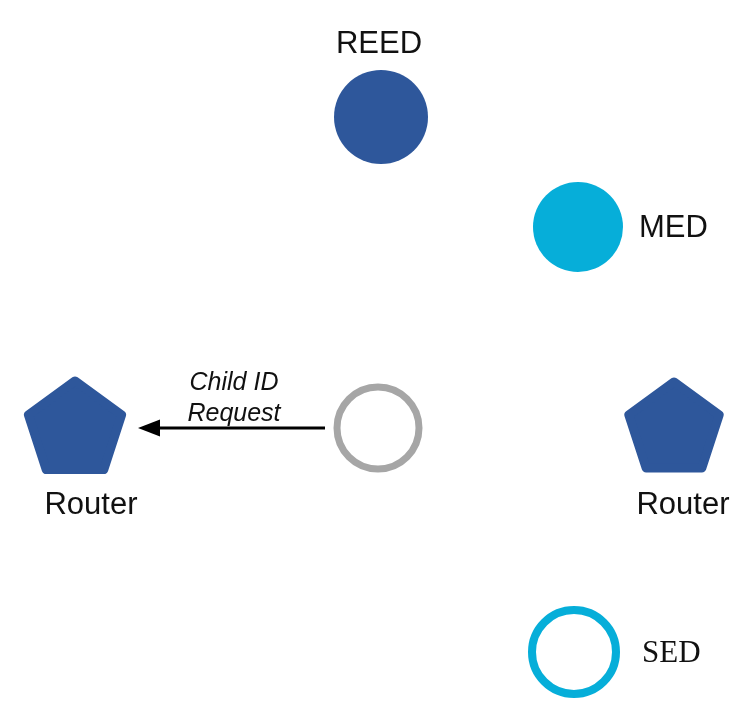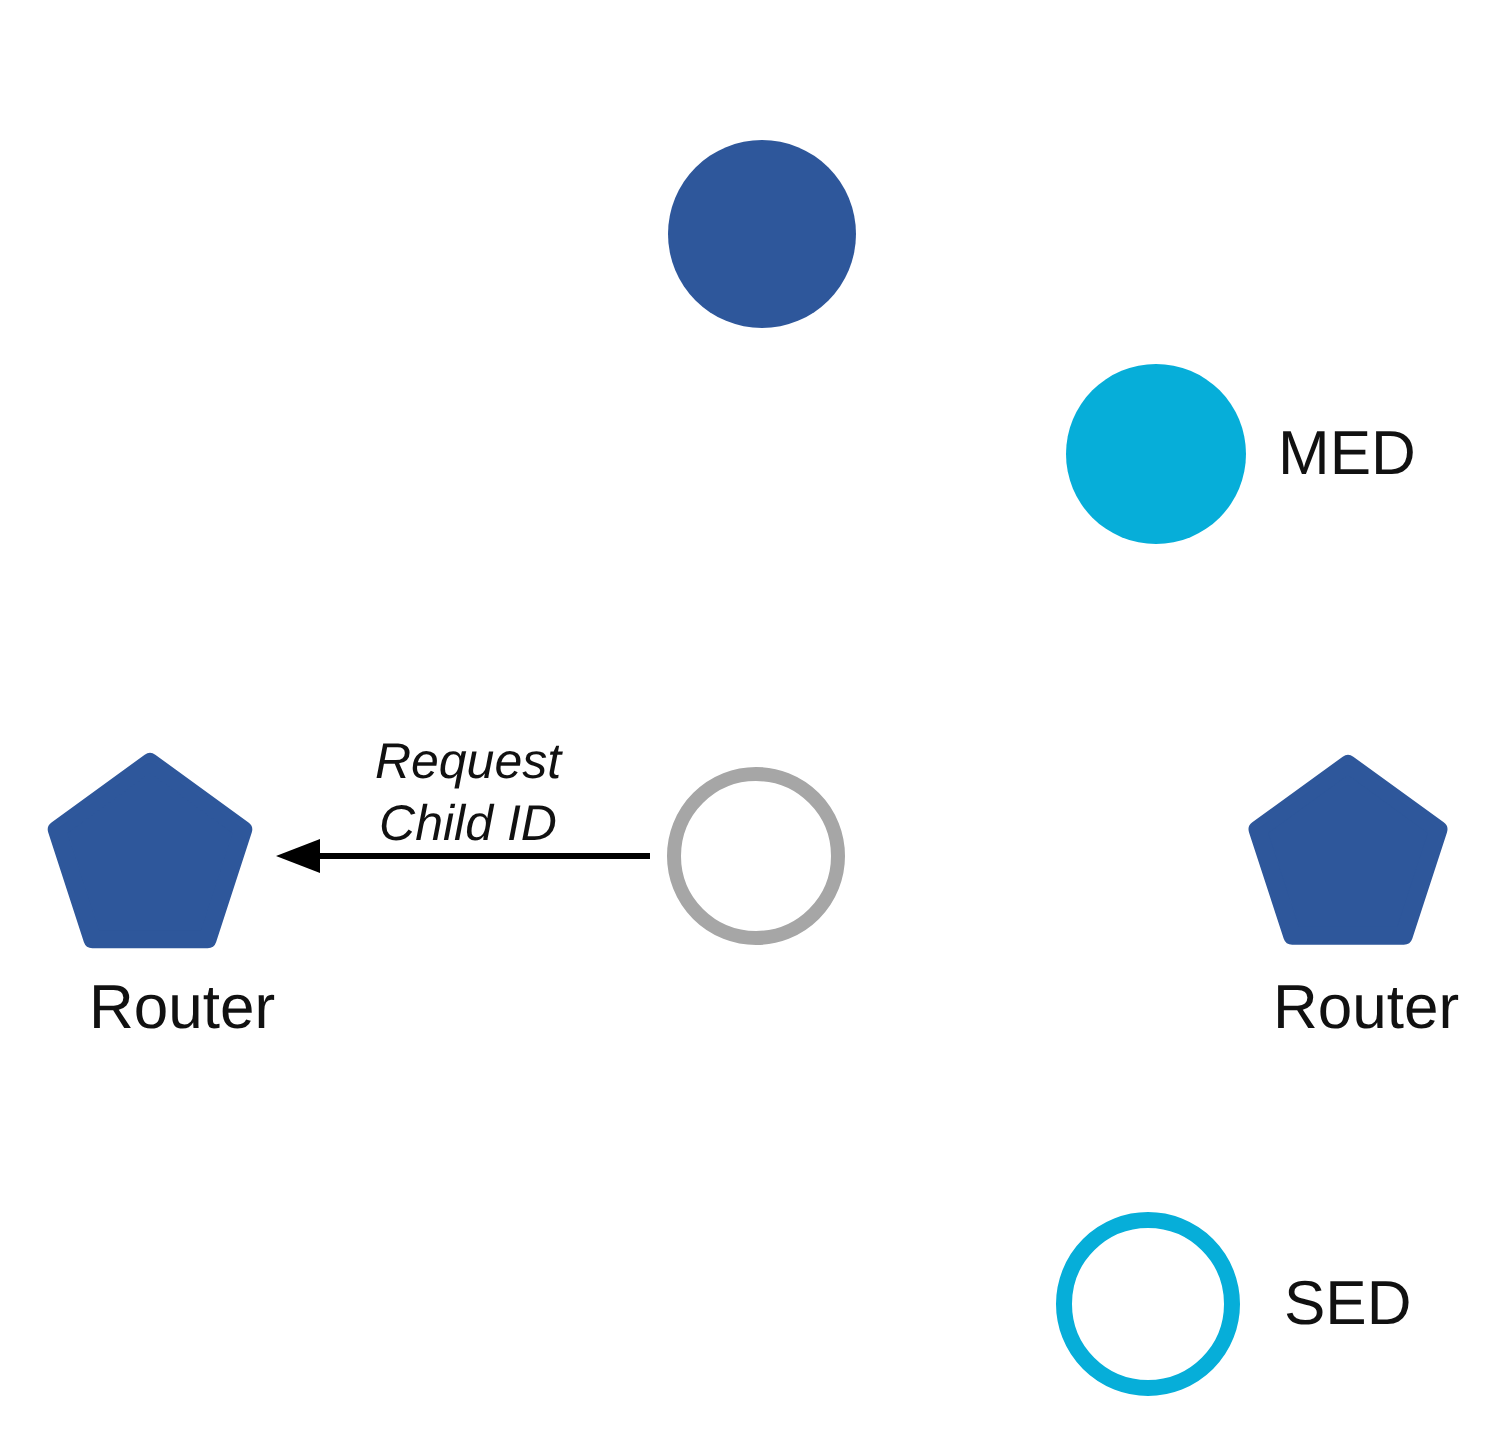--- a/index.html
+++ b/index.html
@@ -55,27 +55,28 @@
     <circle cx="574" cy="652" r="42" fill="none" stroke-width="8" stroke="#06AED9"></circle>
 
     <polygon points="75,381 121.6,414.9 103.8,469.6 46.2,469.6 28.4,414.9" stroke-width="9" stroke-linejoin="round" fill="#2E579B" stroke="#2E579B"></polygon>
 
     <polygon points="674,382 719.2,414.8 701.9,467.9 646.1,467.9 628.8,414.8" stroke-width="9" stroke-linejoin="round" fill="#2E579B" stroke="#2E579B"></polygon>
 
     <line x1="325" y1="428" x2="157" y2="428" stroke-width="3" stroke="#000000"></line>
     <polygon points="138,428 160,419.5 160,436.5" fill="#000000"></polygon>
   </svg>
 
+  <div class="node-label centered" style="left:379px; top:25px;">REED</div>
 
   <div class="node-label vcentered" style="left:639px; top:227px;text-align:center;">MED</div>
 
   <div class="arrow-label" style="left:234px; top:366px;">
+    <div>Child ID</div>
     <div>Request</div>
-    <div>Child ID</div>
   </div>
 
   <div class="node-label centered" style="left:91px; top:486px;">Router</div>
 
   <div class="node-label centered" style="left:683px; top:486px;">Router</div>
 
-  <div class="node-label vcentered" style="left:642px; top:652px;">SED</div>
+  <div class="node-label vcentered" style="left:642px; top:652px;font-family:Liberation Serif, serif;">SED</div>
 
 </div>
 
 </body></html>

